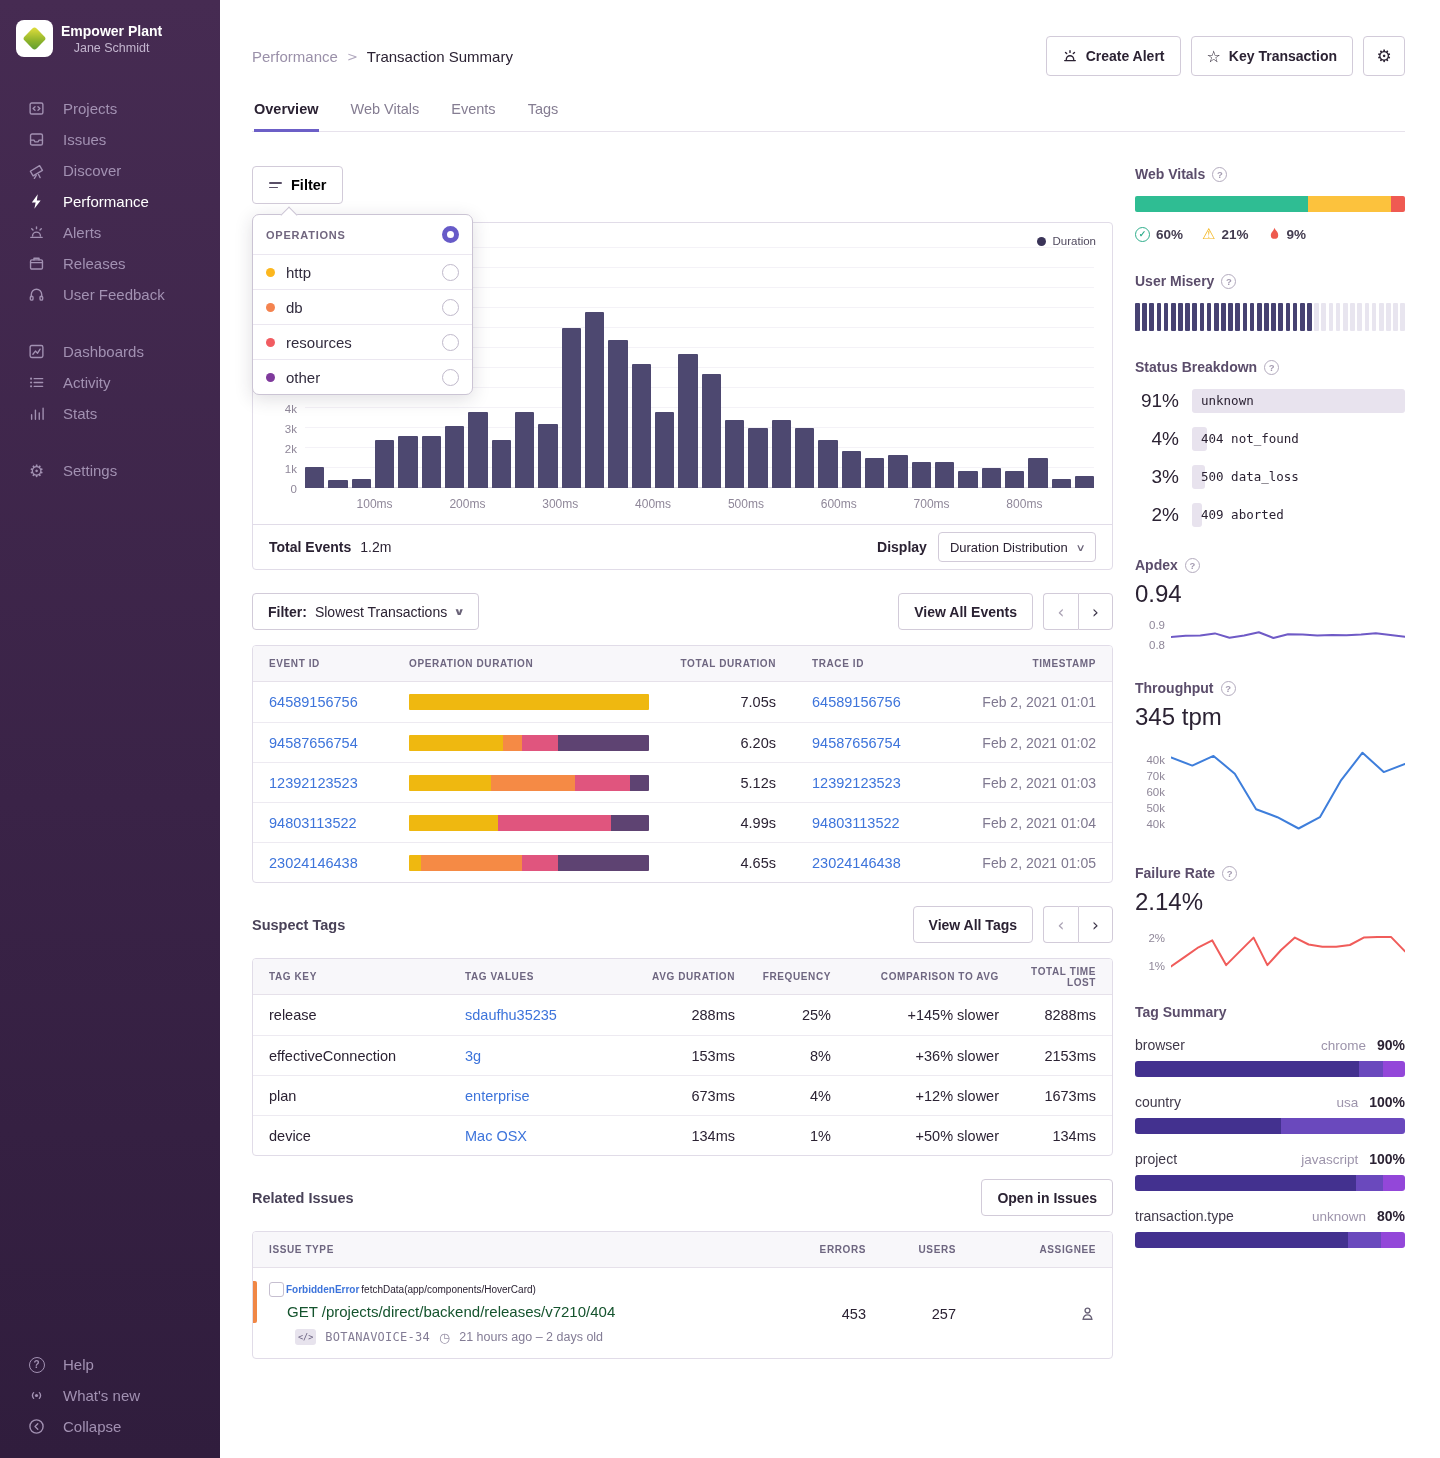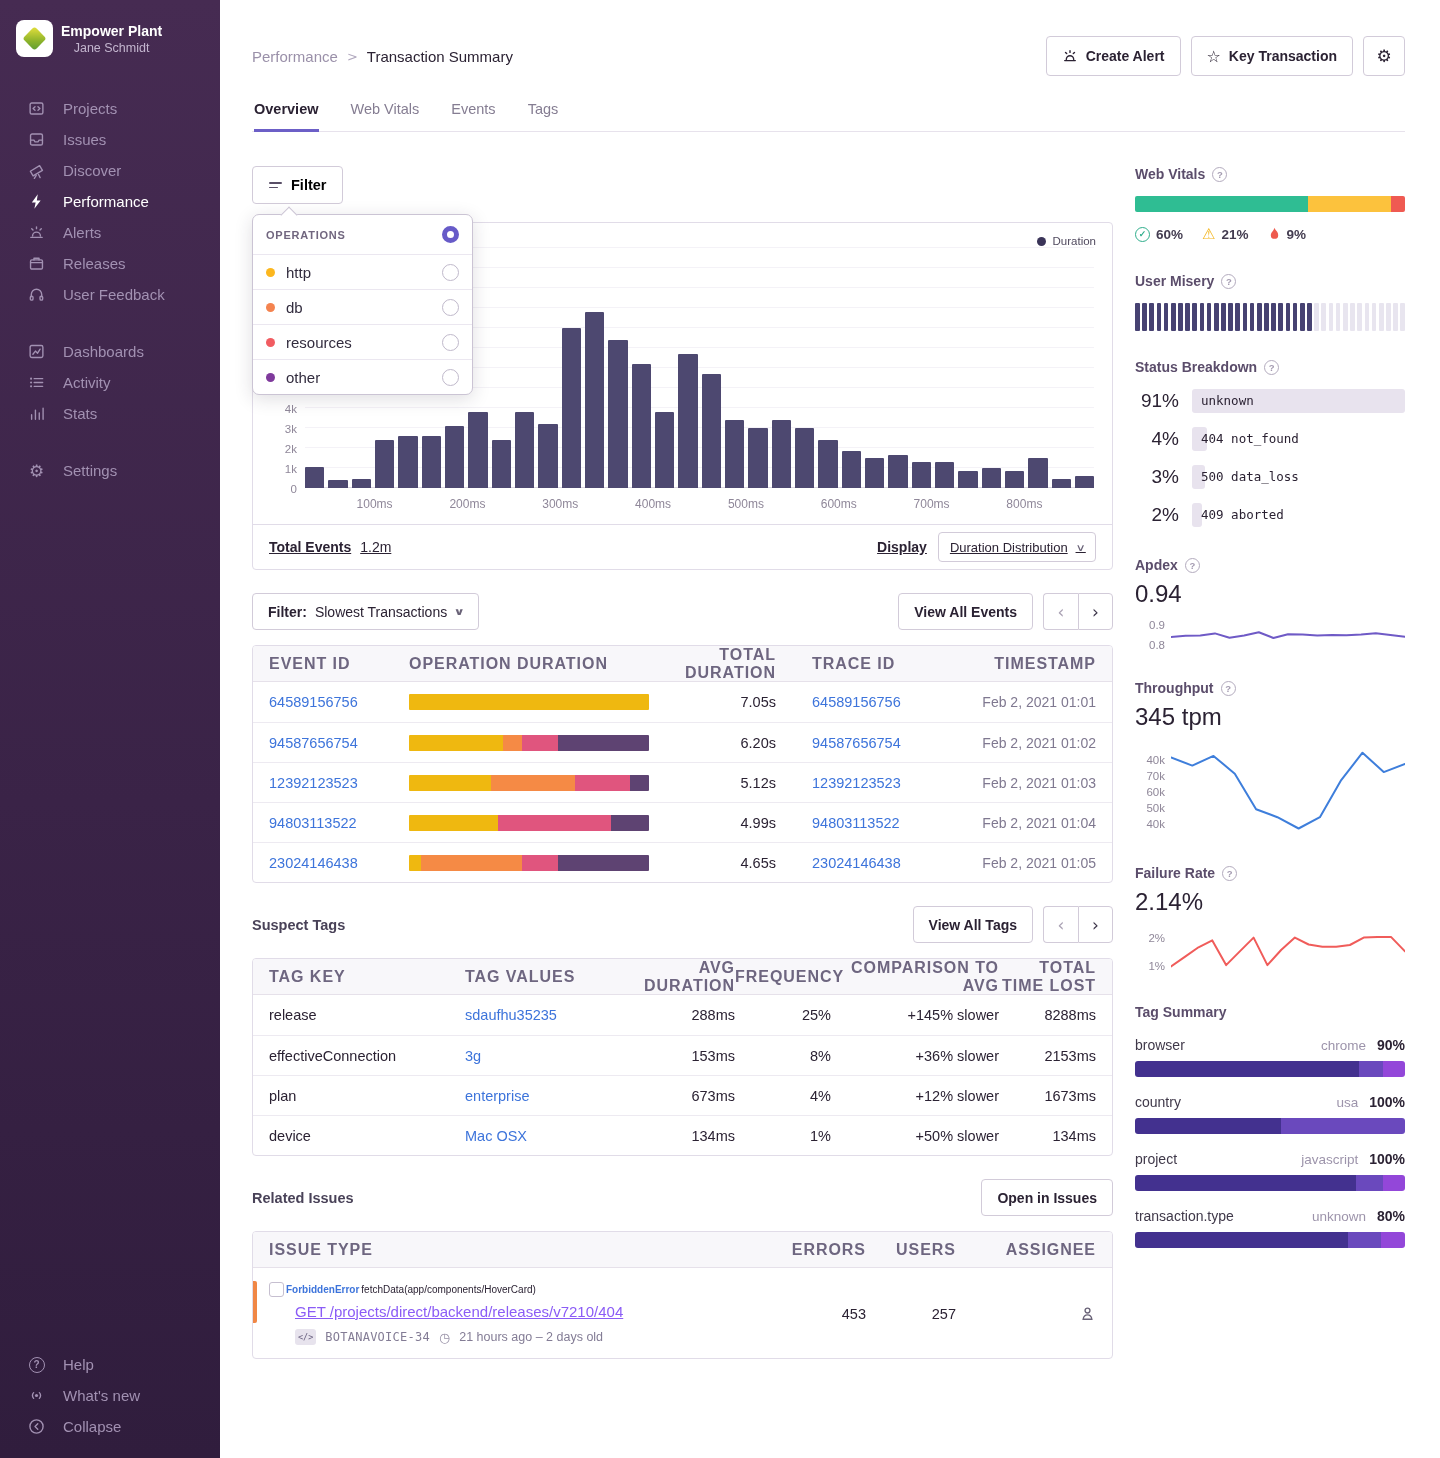--- a/index.html
+++ b/index.html
@@ -76,21 +76,21 @@
   .chart-area { position:relative; height:301px; padding:14px 18px 36px 52px; }
   .plot { position:relative; height:100%; }
   .gline { position:absolute; left:0; right:0; height:1px; background:#f4f2f7; }
   .gline.zero { background:#dcd6e2; }
   .ylab { position:absolute; left:-42px; width:34px; text-align:right; font-size:11.5px; color:#8f8799; }
   .bars { position:absolute; left:0; right:0; top:0; bottom:0; display:flex; align-items:flex-end; gap:4px; }
   .hbar { flex:1; background:#4d4870; border-radius:1px 1px 0 0; }
   .xt { position:absolute; top:calc(100% + 9px); transform:translateX(-50%); font-size:12px; color:#8f8799; white-space:nowrap; }
   .legend { position:absolute; top:12px; right:16px; display:flex; align-items:center; gap:7px; font-size:11.5px; color:#514a5f; }
   .legend i { width:9px; height:9px; border-radius:50%; background:#3a3458; }
-  .chart-footer { display:flex; align-items:center; justify-content:space-between; height:45px; border-top:1px solid #e1dce8; padding:0 16px;text-decoration:underline; }
+  .chart-footer { display:flex; align-items:center; justify-content:space-between; height:45px; border-top:1px solid #e1dce8; padding:0 16px; }
   .tot { display:flex; gap:9px; font-size:14px; align-items:center; }
   .tot b { font-weight:bold; }
   .disp { display:flex; align-items:center; gap:11px; font-size:14px; font-weight:bold; }
   .select { display:flex; align-items:center; gap:9px; height:30px; padding:0 11px; border:1px solid #d2cbd9; border-radius:4px;
     font-size:13px; font-weight:normal; cursor:pointer; }
   .chev { font-size:10px; color:#6a6378; transform:scaleX(1.4); }
 
   
   .sec-row { display:flex; align-items:center; justify-content:space-between; margin-top:23px; }
   .sec-title { font-size:14.5px; font-weight:bold; color:#494258; }
@@ -99,21 +99,21 @@
     border:1px solid #d2cbd9; border-radius:4px; font-size:14px; font-weight:bold; color:#2b2233; cursor:pointer; }
   .btn2 .light { font-weight:normal; }
   .pager { display:flex; }
   .pager button { width:35px; height:37px; background:#fff; border:1px solid #d2cbd9; font-size:17px; cursor:pointer;
     display:flex; align-items:center; justify-content:center; font-family:"DejaVu Sans", sans-serif; }
   .pager button:first-child { border-radius:4px 0 0 4px; color:#aaa2b4; border-right:none; }
   .pager button:last-child { border-radius:0 4px 4px 0; color:#413a4e; }
 
   
   .tbl { margin-top:15px; border:1px solid #e1dce8; border-radius:4px; background:#fff; overflow:hidden; }
-  .thead { background:#f8f7fa; border-bottom:1px solid #e6e1ea; font-size:16px; font-weight:bold; letter-spacing:.06em;
+  .thead { background:#f8f7fa; border-bottom:1px solid #e6e1ea; font-size:10px; font-weight:bold; letter-spacing:.06em;
     color:#6e6680; text-transform:uppercase; }
   .ev-grid { display:grid; grid-template-columns:140px 252px 115px 36px 150px 1fr; align-items:center; padding:0 16px; }
   .thead.ev-grid { height:36px; }
   .ev-row { height:40px; border-top:1px solid #edeaf1; }
   .ev-row:first-of-type { border-top:none; }
   .link { color:#3d74db; cursor:pointer; text-decoration:none; font-size:14.5px; }
   .num { font-size:14.5px; color:#2b2233; }
   .r { text-align:right; }
   .ts { font-size:14px; color:#7f7890; }
   .opbar { width:240px; height:16px; display:flex; border-radius:1px; overflow:hidden; }
@@ -125,21 +125,21 @@
   .st-row:first-of-type { border-top:none; }
 
   .ri-grid { display:grid; grid-template-columns:1fr 90px 90px 140px; align-items:center; padding:0 16px; }
   .thead.ri-grid { height:36px; }
   .ri-row { position:relative; padding:14px 16px 13px; display:grid; grid-template-columns:1fr 90px 90px 140px; align-items:center; }
   .ri-level { position:absolute; left:0; top:13px; width:4px; height:42px; background:#f08745; border-radius:0 2px 2px 0; }
   .ri-line1 { display:flex; align-items:center; gap:2px; font-size:10px; }
   .ri-check { width:15px; height:15px; border:1.5px solid #c6bfd0; border-radius:3px; background:#fff; cursor:pointer; flex:none; }
   .ri-type { color:#3d74db; font-weight:bold; cursor:pointer; }
   .ri-sum { color:#2b2233; }
-  .ri-line2 { margin:6px 0 0 26px; font-size:15px; color:#8b5cf6;text-decoration:underline; }
+  .ri-line2 { margin:6px 0 0 18px; font-size:15px; color:#14532d; }
   .ri-line3 { margin:9px 0 0 26px; display:flex; align-items:center; gap:9px; font-size:12.5px; color:#837c95; }
   .code-chip { display:inline-flex; align-items:center; justify-content:center; height:16px; padding:0 3px;
     background:#e7e3ed; border-radius:3px; font-family:"DejaVu Sans Mono", monospace; font-size:8.5px; color:#6a6280; }
   .mono { font-family:"DejaVu Sans Mono", monospace; font-size:12px; letter-spacing:.02em; }
   .clock { font-family:"DejaVu Sans", sans-serif; font-size:13px; color:#9a93a8; }
   .assignee svg { width:17px; height:17px; fill:none; stroke:#6a6378; stroke-width:1.3; }
 
   
   .rail-sec { }
   .rail-title { display:flex; align-items:center; gap:7px; font-size:14px; font-weight:bold; color:#5b4d6b; }

